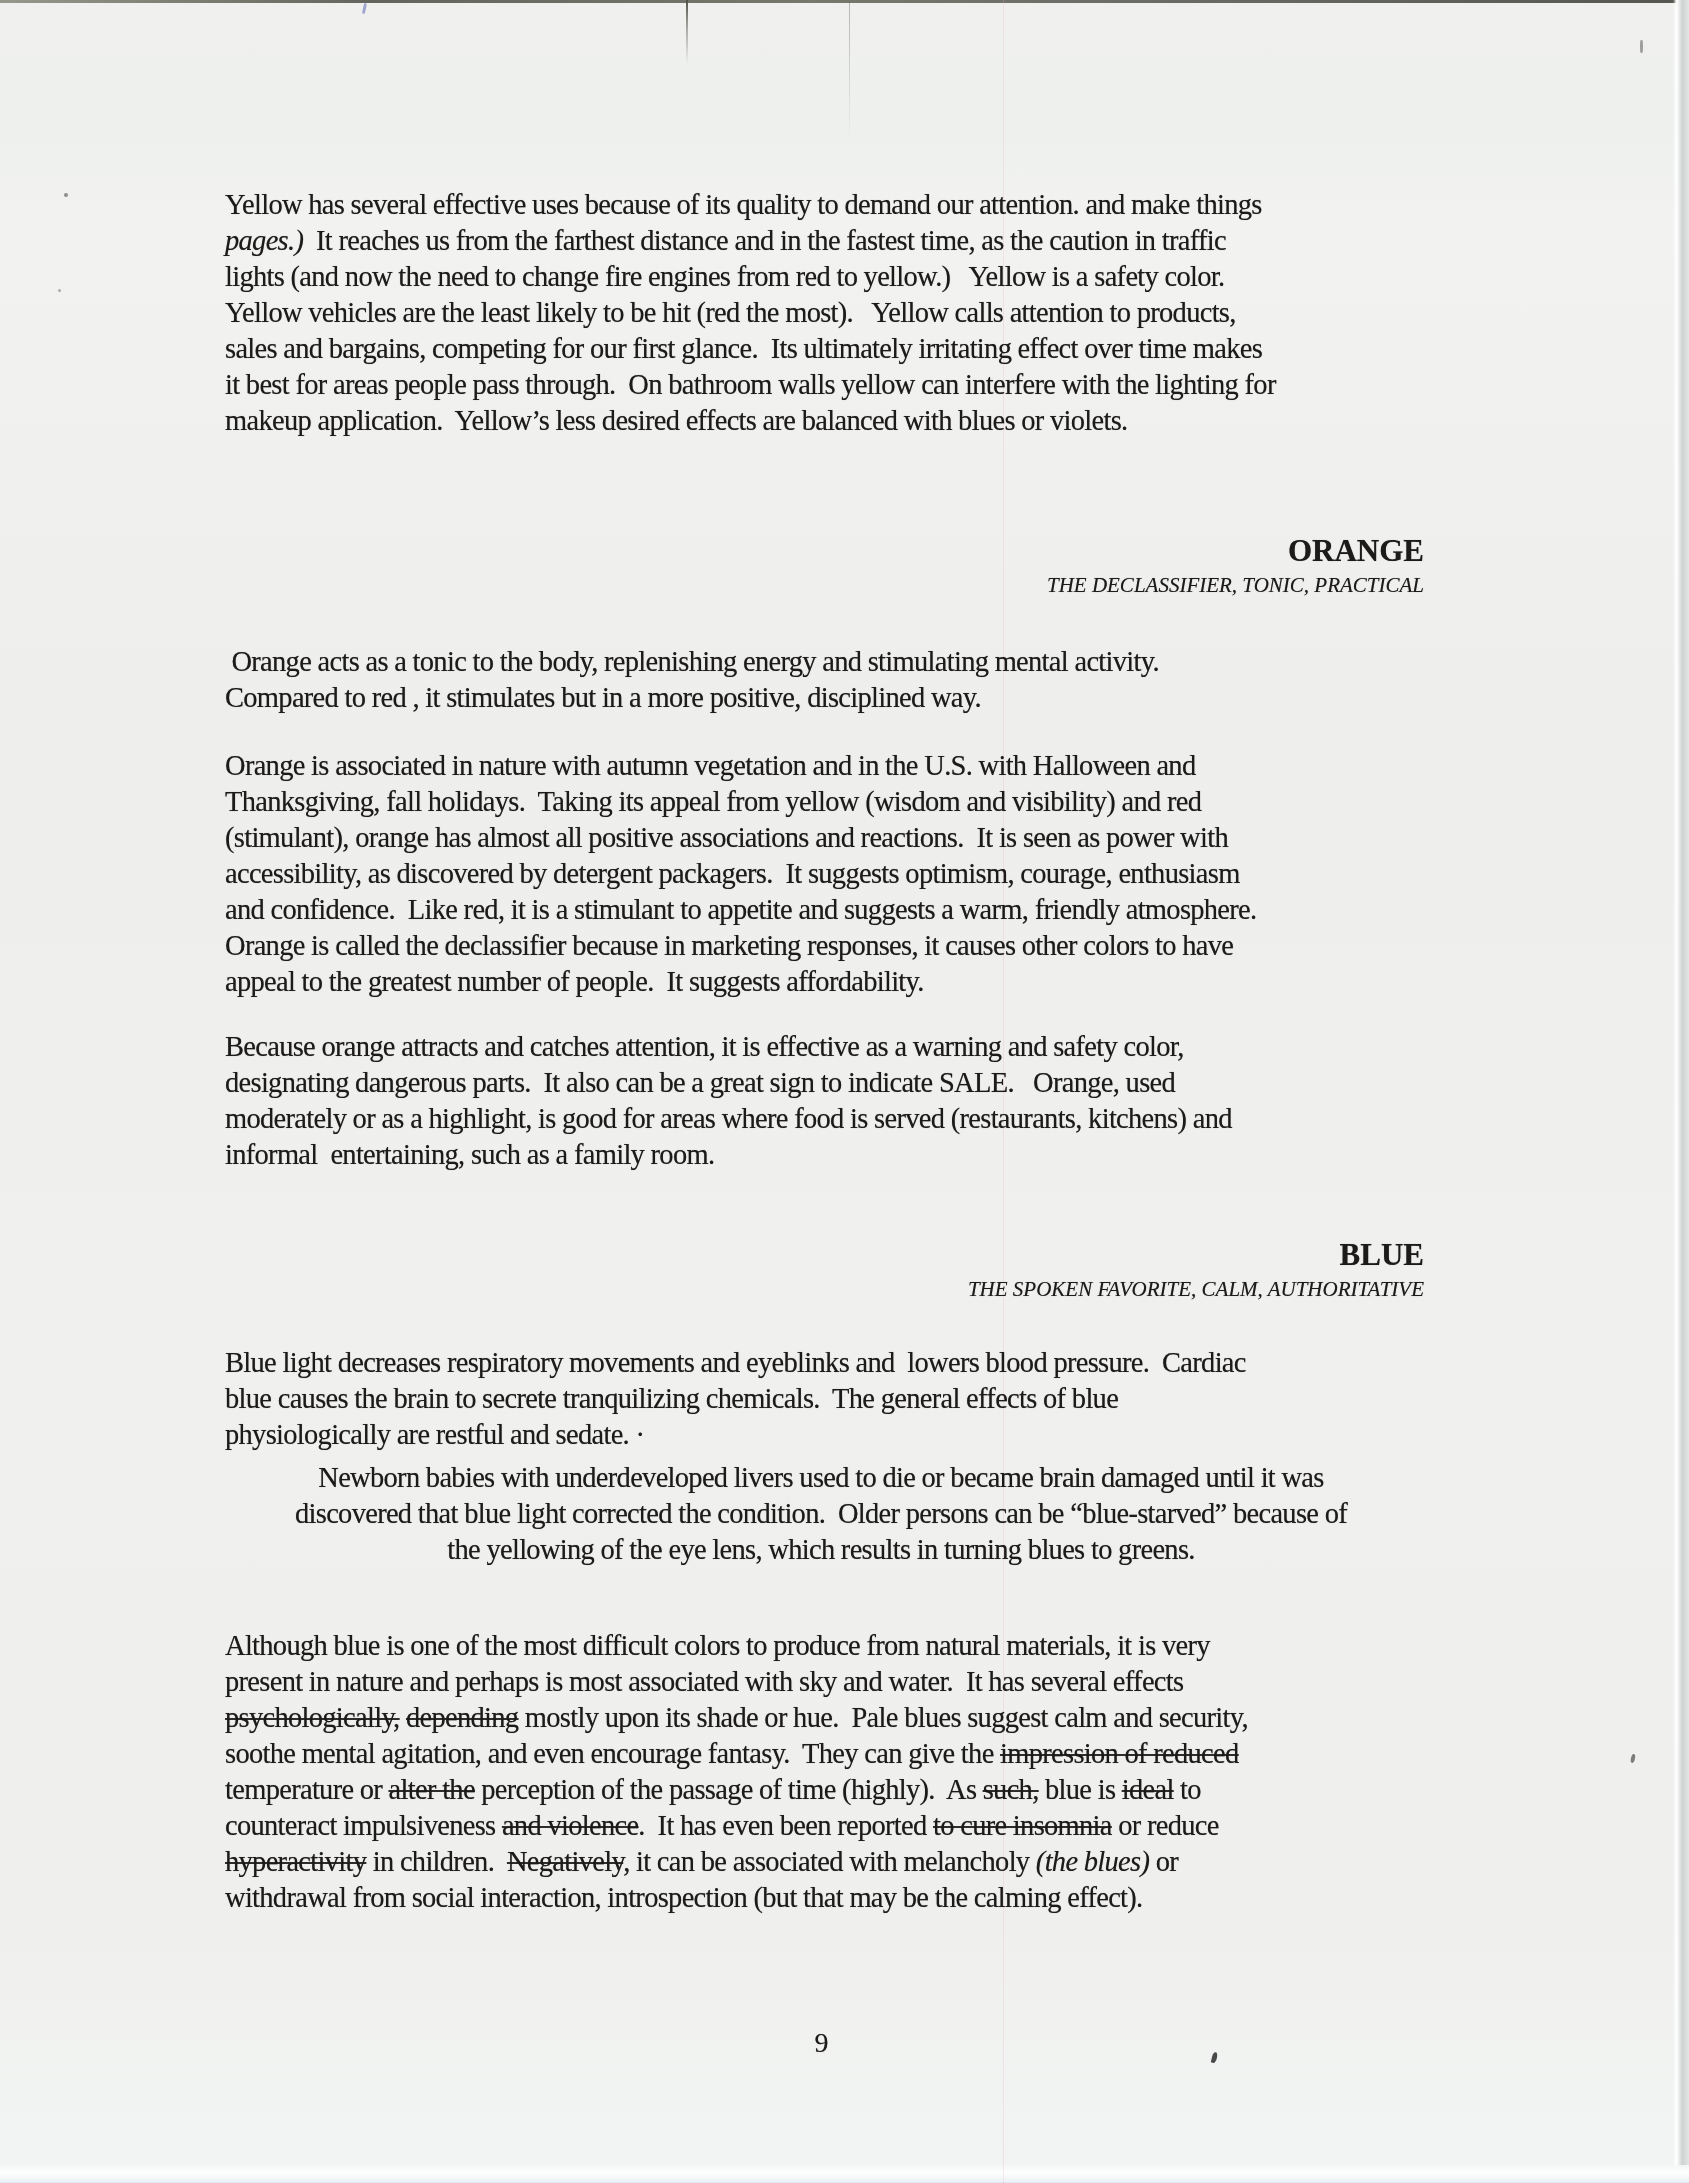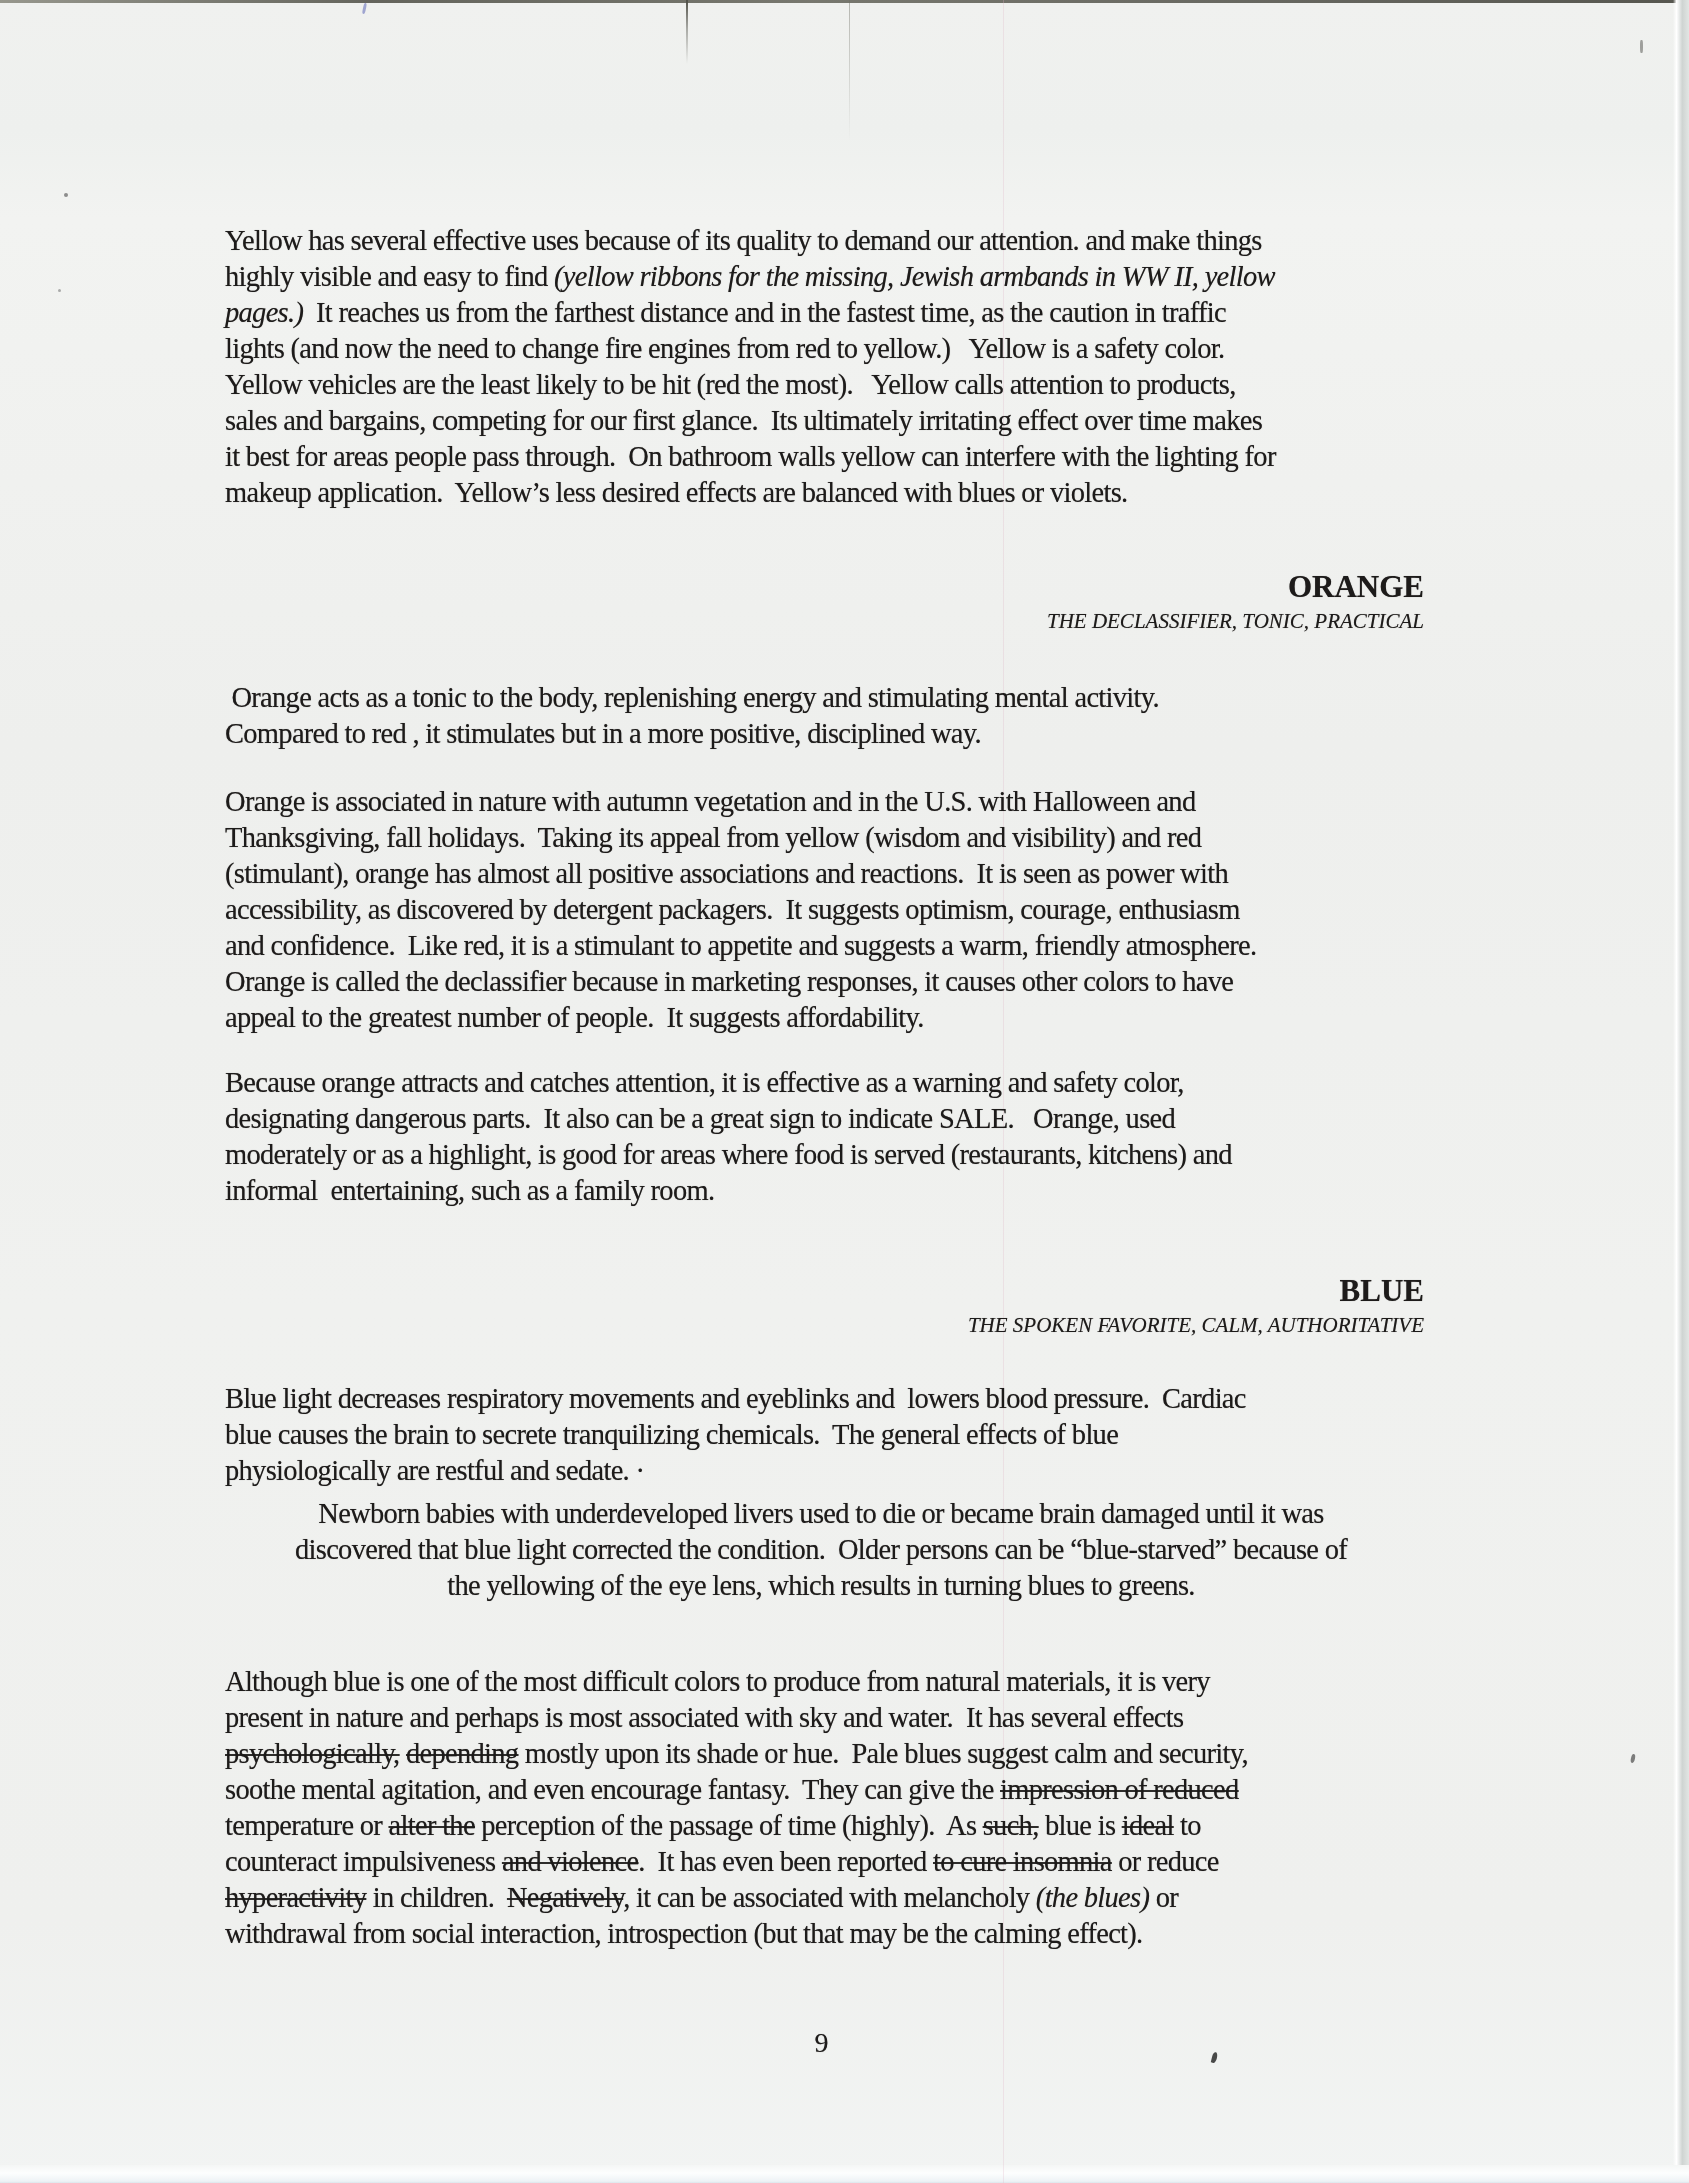--- a/index.html
+++ b/index.html
@@ -26,21 +26,21 @@
     background:linear-gradient(180deg,#52524a 0%,rgba(82,82,74,.45) 45%,rgba(82,82,74,0) 100%);}
   .speck{position:absolute;background:rgba(40,40,40,.5);border-radius:50%;}
   .speck.s1{left:64px;top:193px;width:4px;height:4px;}
   .speck.s2{left:58px;top:289px;width:3.3px;height:3.3px;opacity:.7;}
   .speck.s3{left:1212px;top:2052px;width:4.6px;height:10.6px;background:rgba(30,30,30,.8);border-radius:60% 60% 60% 10%;transform:rotate(14deg);}
   .speck.s4{left:1631px;top:1754px;width:4px;height:8.6px;background:rgba(30,30,30,.55);border-radius:50%;transform:rotate(12deg);}
   .speck.s5{left:363px;top:2.6px;width:3.3px;height:10.6px;background:rgba(92,102,182,.55);border-radius:40%;transform:rotate(12deg);}
   .speck.s6{left:1640px;top:40px;width:2.6px;height:13.2px;background:rgba(60,60,55,.45);border-radius:40%;}
 
   
-  .block{position:absolute;left:225px;width:1192px;font-size:28.5px;line-height:36px;letter-spacing:-0.7px;margin-top:36px;}
+  .block{position:absolute;left:225px;width:1192px;font-size:28.5px;line-height:36px;letter-spacing:-0.7px;}
   .block .line{white-space:pre;}
   .block .line span{text-shadow:0 0 0.7px rgba(25,22,20,.55);}
   .it{font-style:italic;}
   .strike{text-decoration:line-through;text-decoration-thickness:2px;text-decoration-color:rgba(28,26,25,.8);}
 
   .block-0{top:187px;}
   .block-1{top:534px;}
   .block-2{top:644px;}
   .block-3{top:748px;}
   .block-4{top:1029px;}
@@ -68,21 +68,20 @@
   <div class="speck s1"></div>
   <div class="speck s2"></div>
   <div class="speck s3"></div>
   <div class="speck s4"></div>
   <div class="speck s5"></div>
   <div class="speck s6"></div>
 
   <div id="doc-body">
       <div class="block block-0 paragraph">
         <div class="line"><span>Yellow has several effective uses because of its quality to demand our attention. and make things</span></div>
-        <div class="line"><span>highly visible and easy to find </span><span class="it">(yellow ribbons for the missing, Jewish armbands in WW II, yellow</span></div>
         <div class="line"><span class="it">pages.)</span><span>  It reaches us from the farthest distance and in the fastest time, as the caution in traffic</span></div>
         <div class="line"><span>lights (and now the need to change fire engines from red to yellow.)   Yellow is a safety color.</span></div>
         <div class="line"><span>Yellow vehicles are the least likely to be hit (red the most).   Yellow calls attention to products,</span></div>
         <div class="line"><span>sales and bargains, competing for our first glance.  Its ultimately irritating effect over time makes</span></div>
         <div class="line"><span>it best for areas people pass through.  On bathroom walls yellow can interfere with the lighting for</span></div>
         <div class="line"><span>makeup application.  Yellow’s less desired effects are balanced with blues or violets.</span></div>
       </div>
       <div class="block block-1 heading">
         <div class="h-title">ORANGE</div>
         <div class="h-sub">THE DECLASSIFIER, TONIC, PRACTICAL</div>

